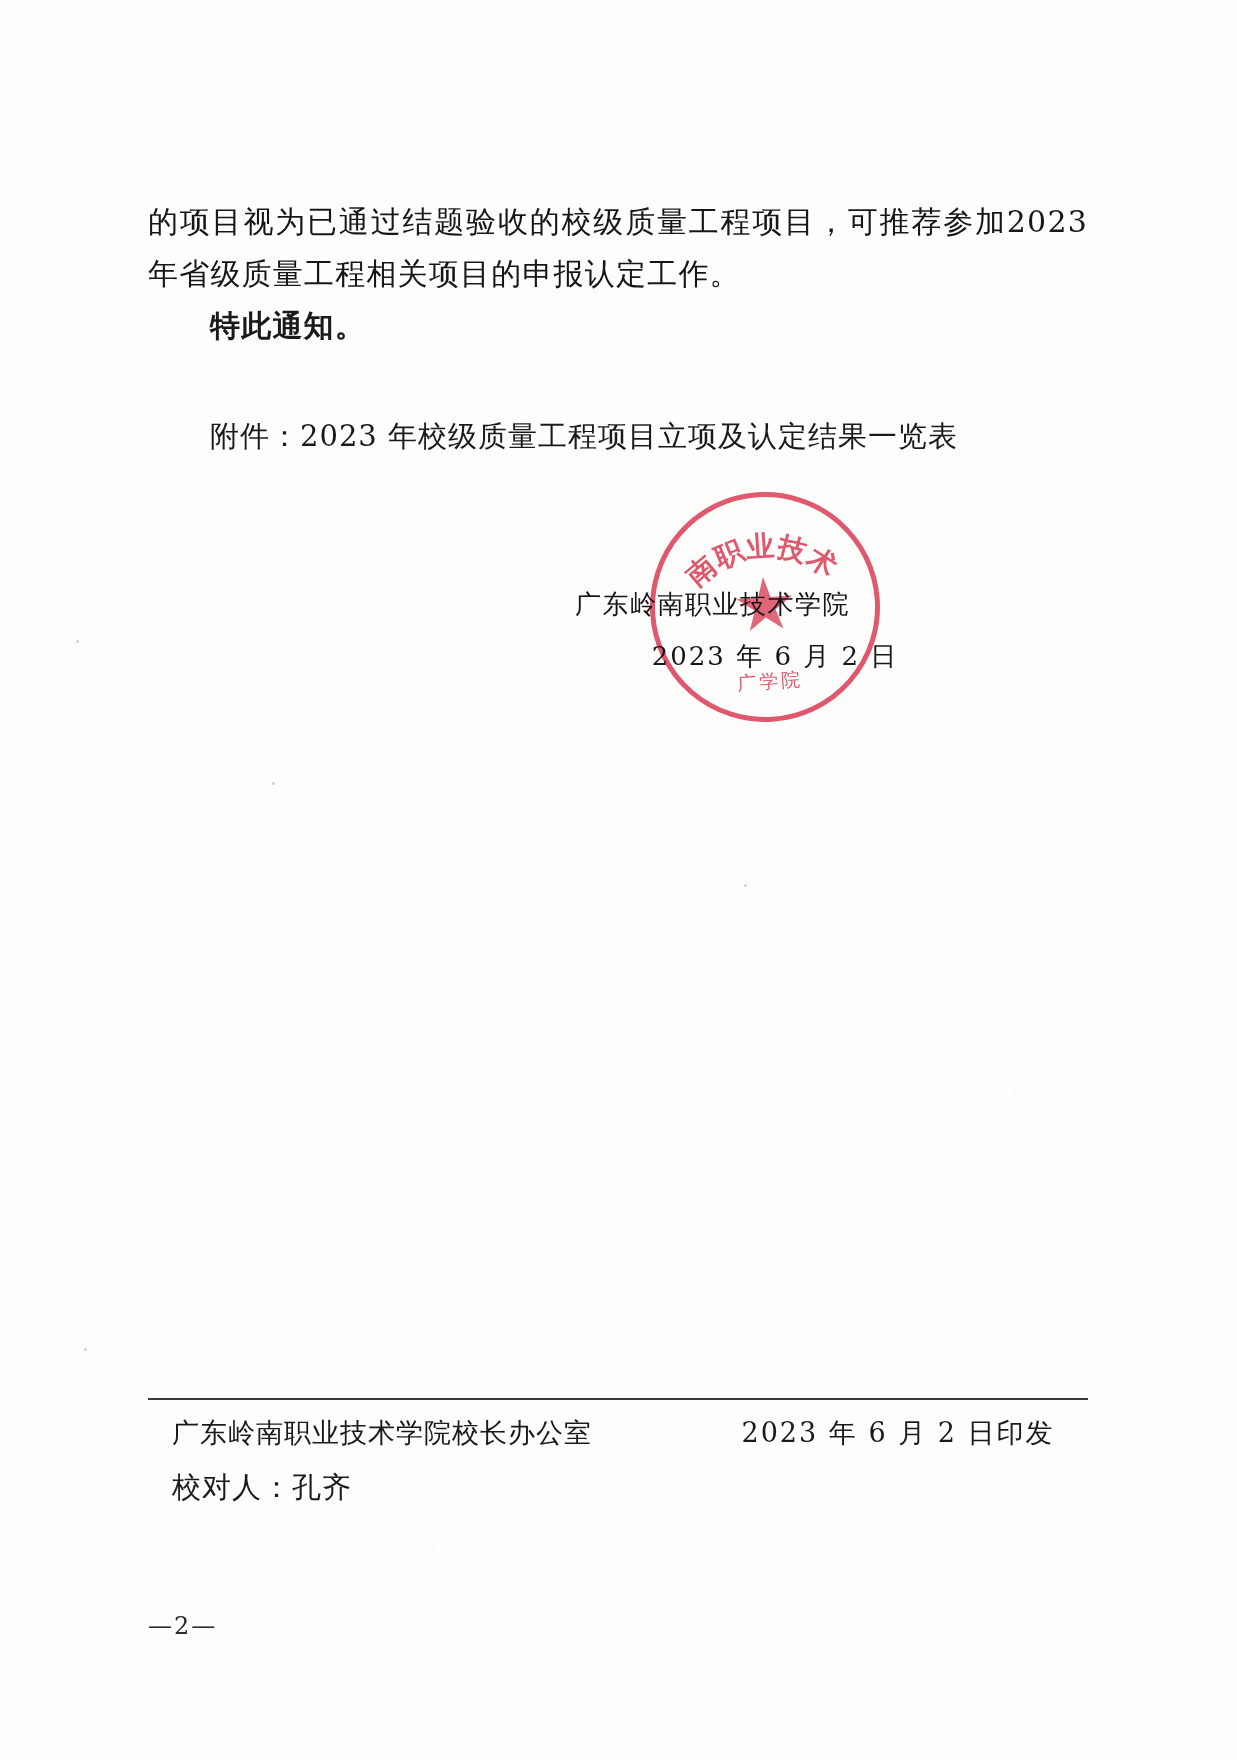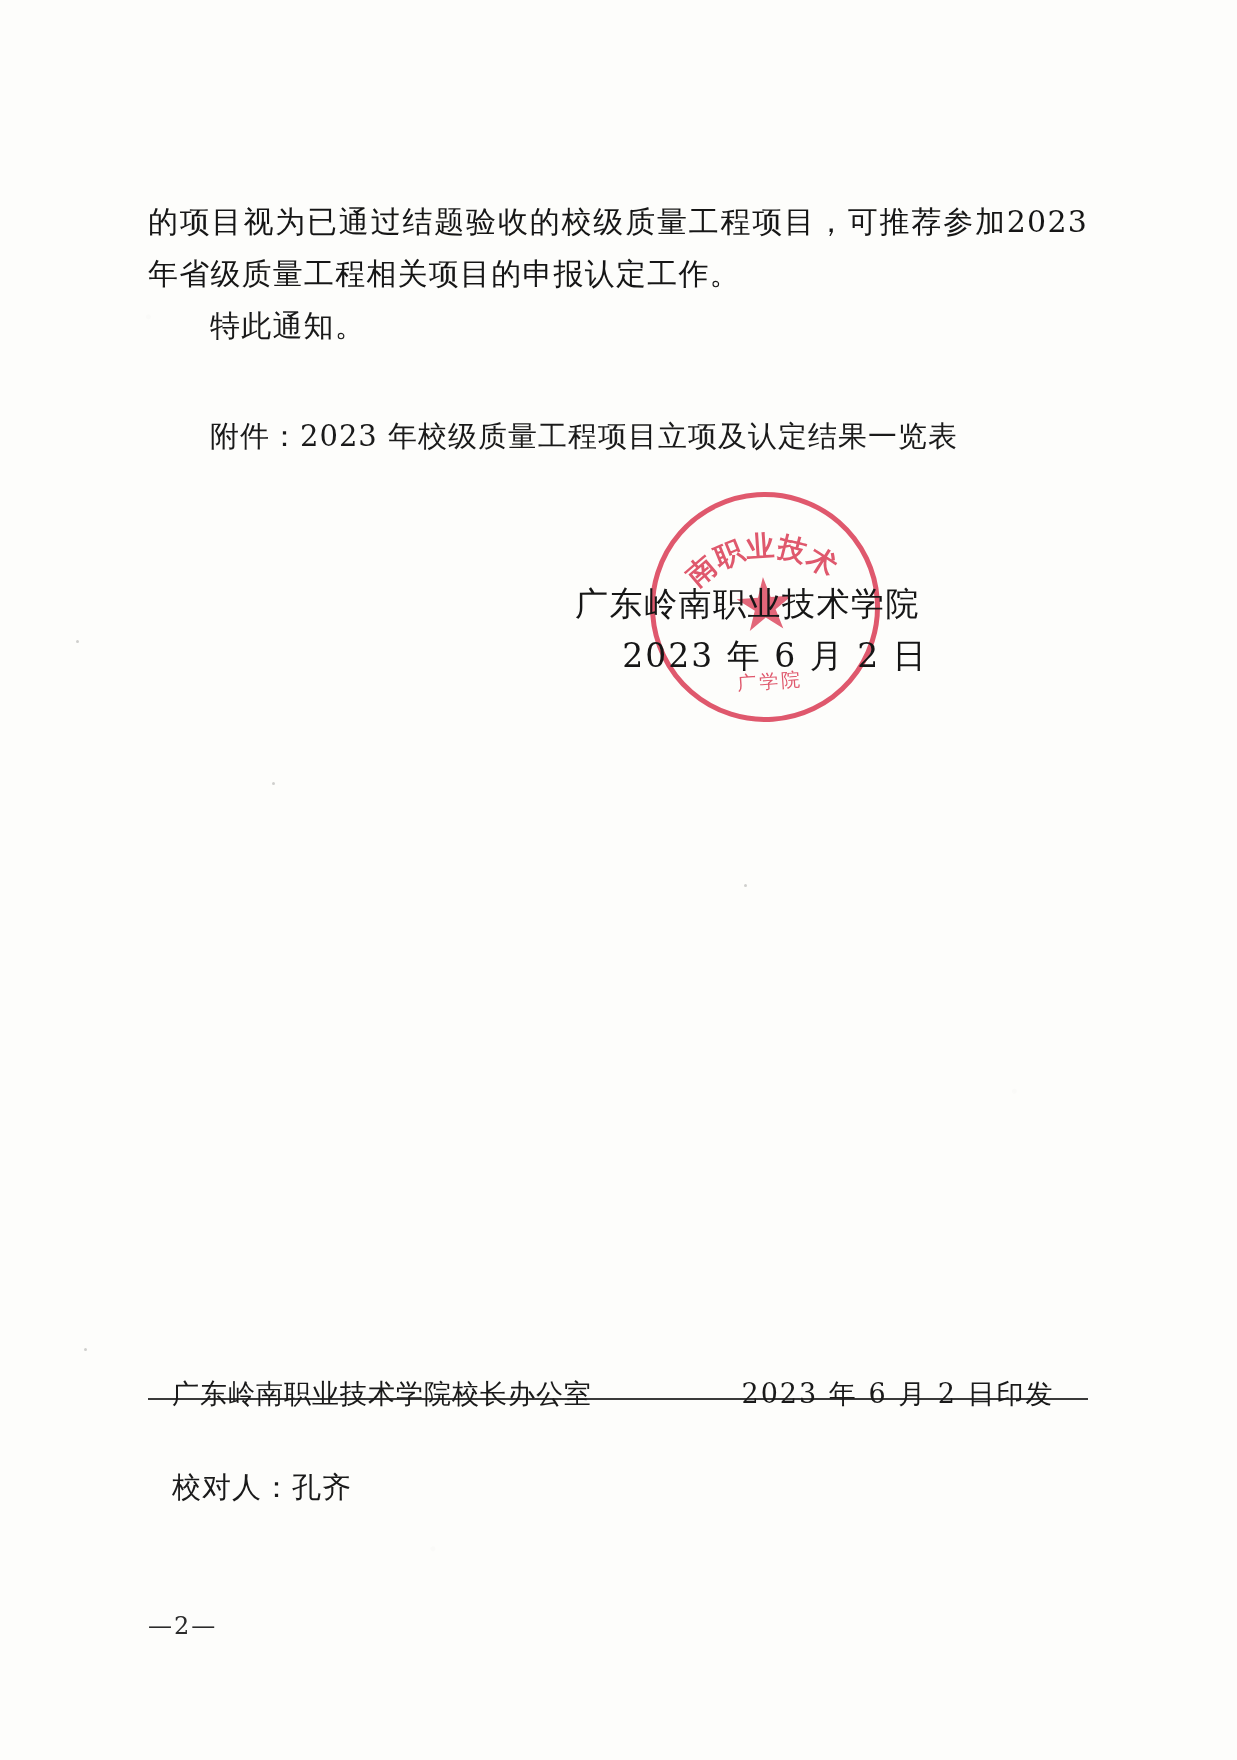--- a/index.html
+++ b/index.html
@@ -41,37 +41,38 @@
   }
   .notice-line {
     position: absolute;
     left: 148px;
     top: 300px;
     width: 940px;
     font-size: 30px;
     line-height: 52px;
     letter-spacing: 1.2px;
     text-indent: 62px;
+    font-weight: bold;
   }
   .attachment-line {
     position: absolute;
     left: 148px;
     top: 412px;
     width: 940px;
     font-size: 29px;
     line-height: 48px;
     letter-spacing: 1px;
     text-indent: 62px;
   }
   .signature-block {
     position: absolute;
     left: 575px;
     top: 578px;
     width: 400px;
-    font-size: 33px;
+    font-size: 26px;
     line-height: 52px;
     letter-spacing: 1.5px;
     color: #161616;
   }
   .sign-date {
     letter-spacing: 2px;
     text-align: center;
   }
   
   .seal {
@@ -128,21 +129,21 @@
   .footer-rule {
     position: absolute;
     left: 148px;
     top: 1398px;
     width: 940px;
     border-top: 2px solid #3a3a3a;
   }
   .footer-row {
     position: absolute;
     left: 148px;
-    top: 1371px;
+    top: 1410px;
     width: 940px;
     display: flex;
     justify-content: flex-start;
     font-size: 27px;
     letter-spacing: 1px;
     line-height: 46px;
   }
   .footer-office {
     width: 560px;
     padding-left: 24px;

